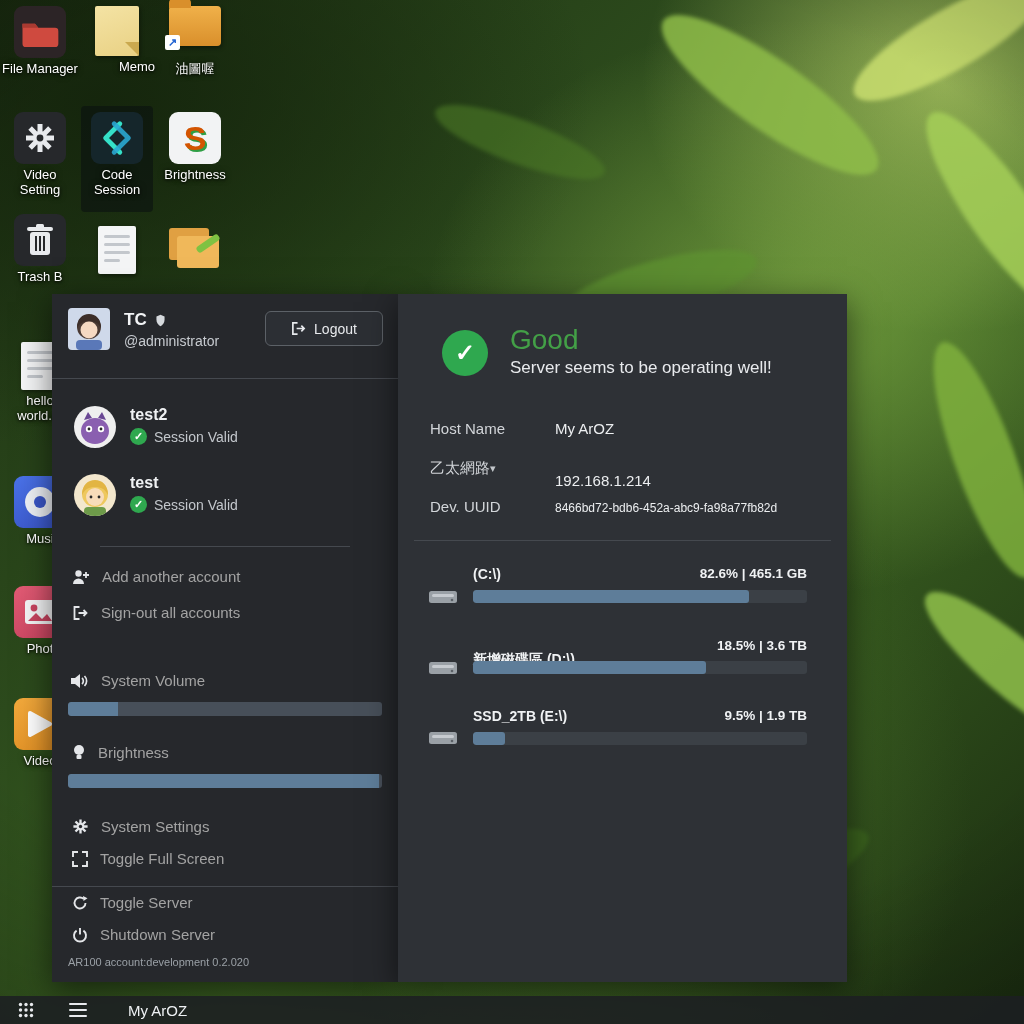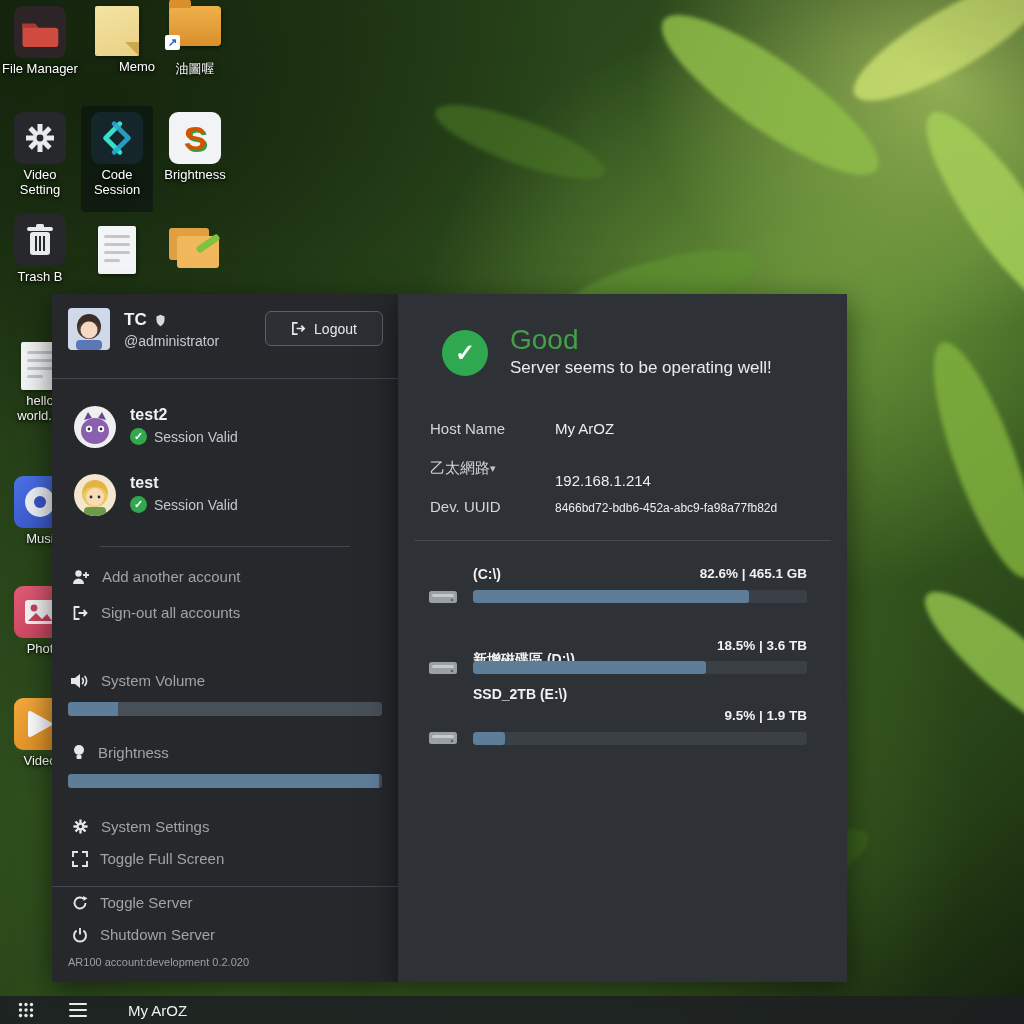--- a/index.html
+++ b/index.html
@@ -412,21 +412,21 @@
         <rect x="1" y="4" width="28" height="12" rx="2.5" fill="#9aa0a6"></rect>
         <rect x="4" y="7" width="22" height="3" rx="1.5" fill="#c6cacf"></rect>
         <circle cx="24" cy="13" r="1.3" fill="#5b6066"></circle>
       </svg>
     <div class="bar" style="left:75px;top:367px;width:334px;">
       <div class="fill" style="width: 69.9%;"></div>
     </div>
   </div>
 
   <div>
-    <div class="disk-name" style="left:75px;top:392px;text-align:right;">SSD_2TB (E:\)</div>
+    <div class="disk-name" style="left:75px;top:414px;text-align:right;">SSD_2TB (E:\)</div>
     <div class="disk-usage" style="top:414px;">9.5% | 1.9 TB</div>
     <svg style="position:absolute;left:30px;top:434px;" width="30" height="19" viewBox="0 0 30 19">
         <rect x="1" y="4" width="28" height="12" rx="2.5" fill="#9aa0a6"></rect>
         <rect x="4" y="7" width="22" height="3" rx="1.5" fill="#c6cacf"></rect>
         <circle cx="24" cy="13" r="1.3" fill="#5b6066"></circle>
       </svg>
     <div class="bar" style="left:75px;top:438px;width:334px;">
       <div class="fill" style="width: 9.5%;"></div>
     </div>
   </div>

